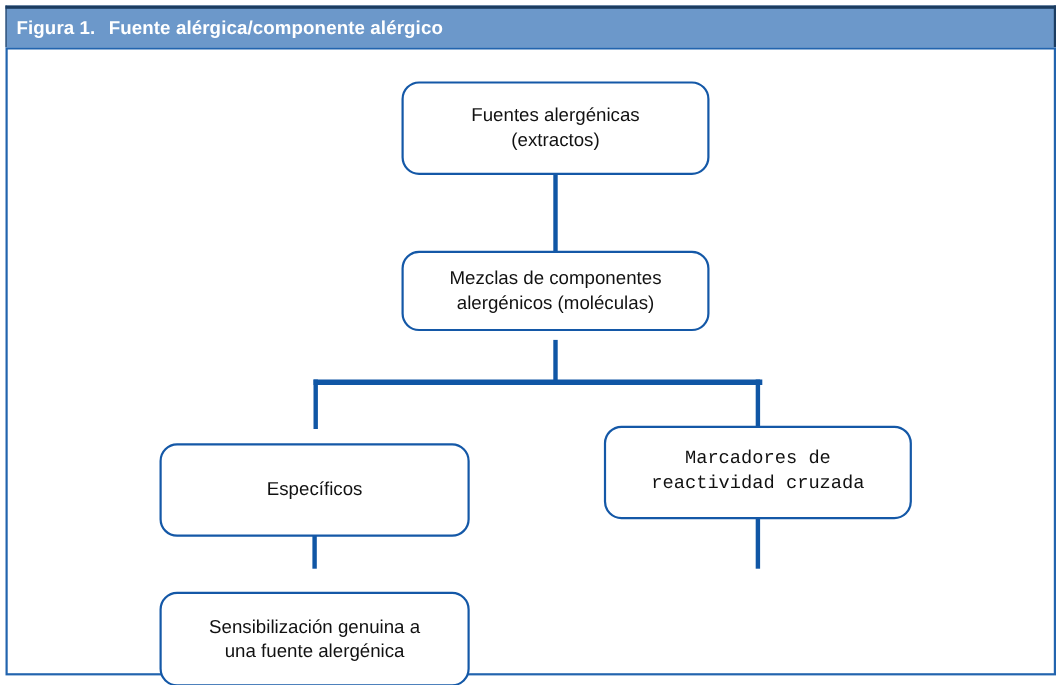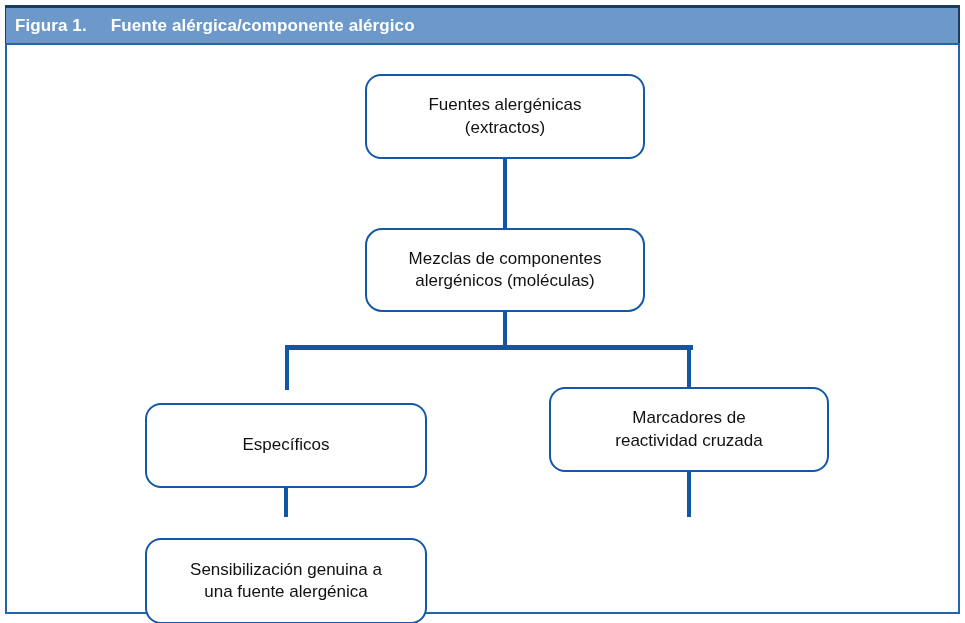--- a/index.html
+++ b/index.html
@@ -32,21 +32,21 @@
     padding-left: 9px;
   }
   .figure-header .title-text {
     color: var(--header_text, #ffffff);
     font-size: 17px;
     font-weight: bold;
     letter-spacing: 0.1px;
     white-space: nowrap;
   }
   .figure-header .figure-label {
-    margin-right: 24px;
+    margin-right: 12px;
   }
   
   .panel {
     position: absolute;
     left: 5px;
     top: 43px;
     width: 955px;
     height: 571px;
     box-sizing: border-box;
     border: 2px solid var(--panel_border, #2264ae);
@@ -63,23 +63,23 @@
     align-items: center;
     justify-content: center;
     text-align: center;
     color: var(--node_text, #111111);
     font-size: 17px;
     line-height: 1.32;
     white-space: pre-line;
     z-index: 2;
   }
   .node-root      { left: 358px; top: 29px;  width: 280px; height: 85px; }
-  .node-mixtures  { left: 358px; top: 183px; width: 280px; height: 84px; border-radius: 17px; }
+  .node-mixtures  { left: 358px; top: 183px; width: 280px; height: 73px; }
   .node-specific  { left: 138px; top: 342px; width: 282px; height: 85px; margin-top: 16px; }
-  .node-markers   { left: 542px; top: 342px; width: 280px; height: 85px; }
+  .node-markers   { left: 542px; top: 342px; width: 280px; height: 85px; font-family: Liberation Mono, monospace; }
   .node-genuine   { left: 138px; top: 471px; width: 282px; height: 86px; margin-top: 22px; }
   .node-cross     { left: 542px; top: 471px; width: 280px; height: 86px; }
   
   .connector {
     position: absolute;
     background: var(--connector, #1056a5);
     z-index: 1;
   }
   .conn-root-mixtures   { left: 496px; top: 114px; width: 4px;   height: 70px; }
   .conn-mixtures-stem   { left: 496px; top: 264px; width: 4px;   height: 41px; }

